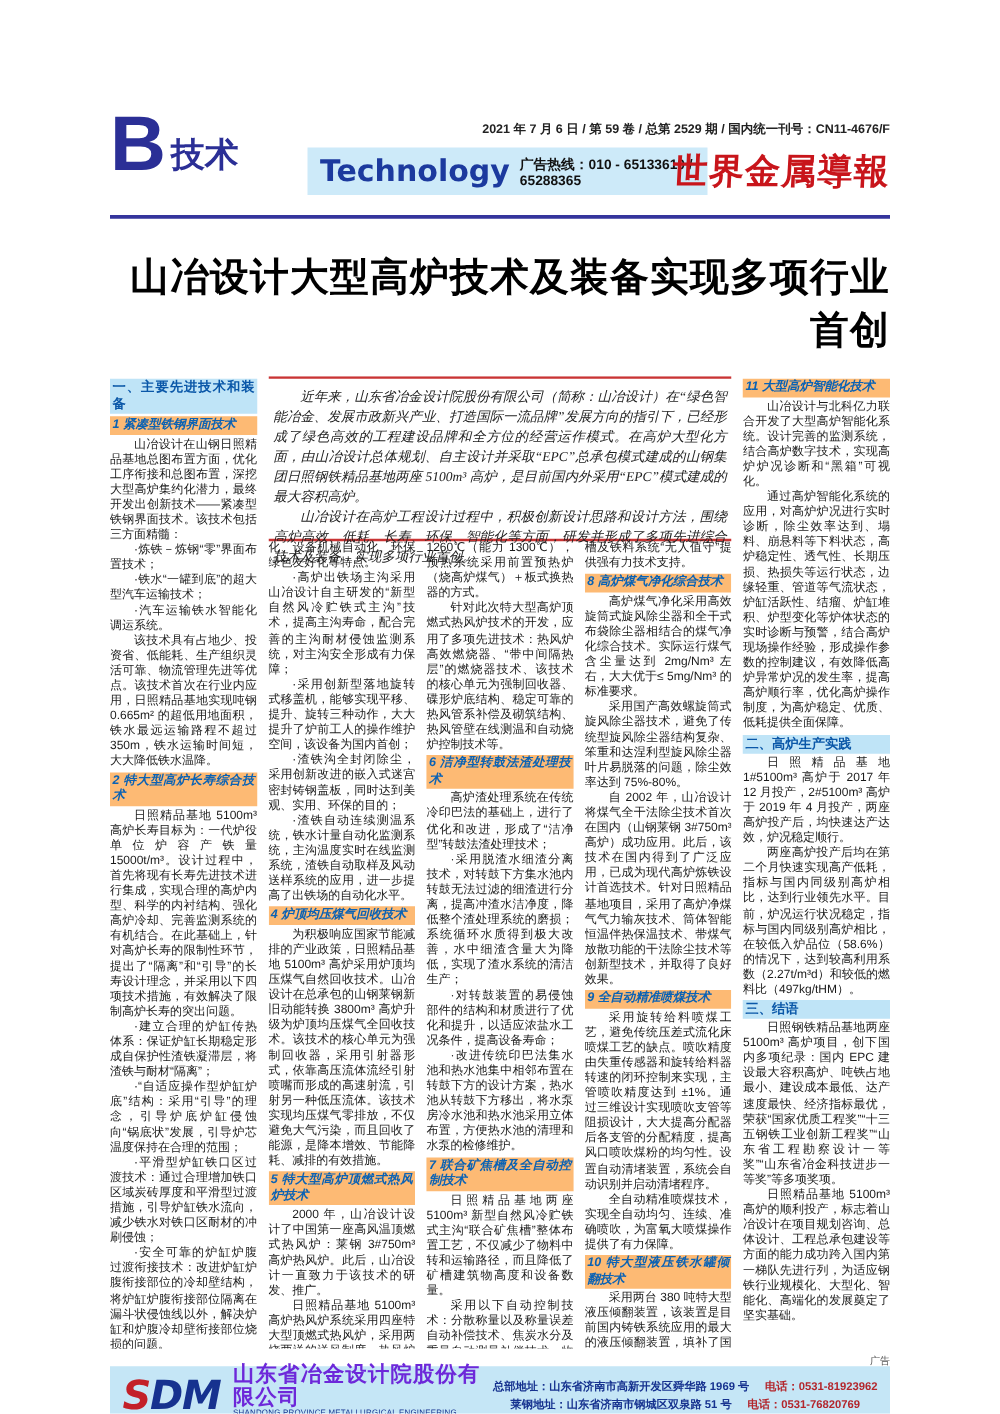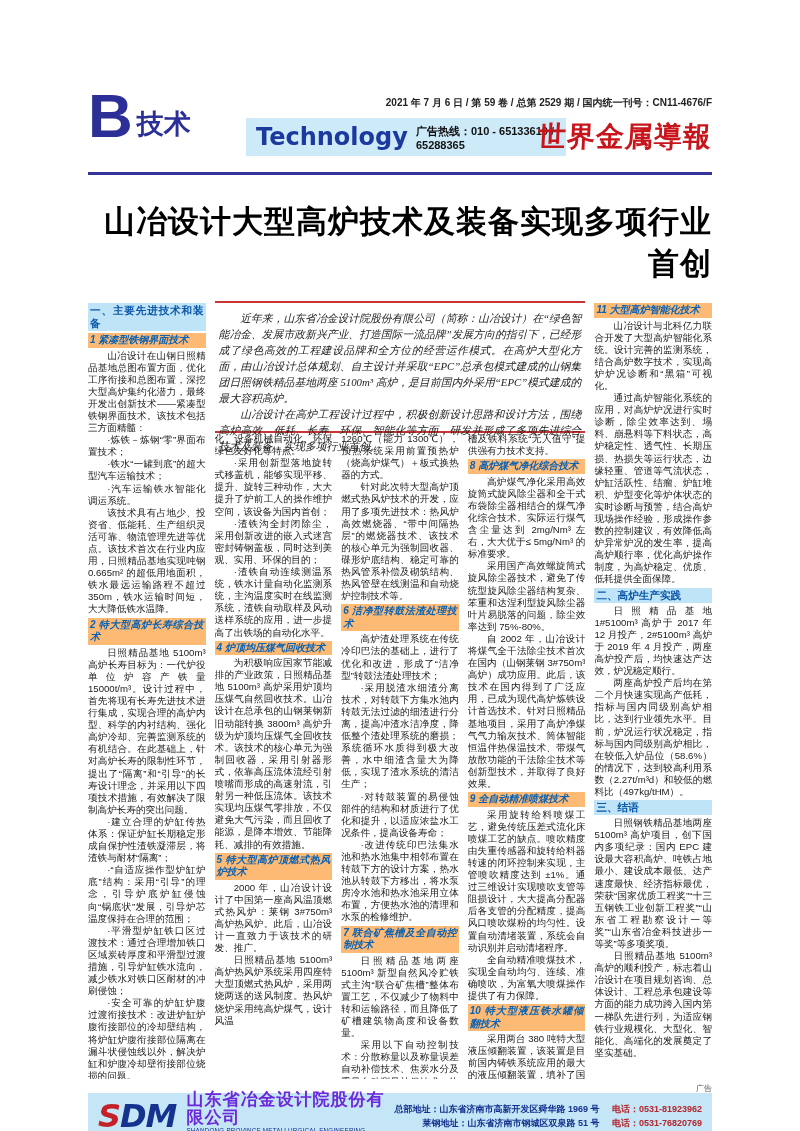--- a/index.html
+++ b/index.html
@@ -49,21 +49,21 @@
   .ad-label{text-align:right;font-size:8px;color:#555;margin-top:4px;height:10px;}
   .footer{height:46px;background:#c5e6f6;display:flex;align-items:center;padding:0 10px;
           box-sizing:border-box;}
   .sdm-logo{font-family:"DejaVu Sans",sans-serif;font-weight:900;font-style:italic;
             font-size:32px;letter-spacing:-1px;line-height:32px;}
   .sdm-s{color:#c32028;}
   .sdm-dm{color:#16328f;}
   .company{margin-left:10px;}
   .company-cn{font-size:17px;font-weight:900;color:#6d28d9;letter-spacing:1px;line-height:18px;}
   .company-en{font-size:6.3px;color:#16328f;letter-spacing:0.2px;}
-  .addr-block{margin-left:auto;text-align:right;}
+  .addr-block{margin-left:auto;text-align:center;}
   .addr-line{font-size:9px;font-weight:bold;color:#16328f;line-height:14px;white-space:nowrap;}
   .addr-line .phone{color:#b3262c;margin-left:10px;}
 </style>
 </head>
 <body>
 
 <div class="page">
   <div class="content">
 
     <div class="header">
@@ -97,20 +97,21 @@
           <div class="blk p">·“自适应操作型炉缸炉底”结构：采用“引导”的理念，引导炉底炉缸侵蚀向“锅底状”发展，引导炉芯温度保持在合理的范围；</div>
           <div class="blk p">·平滑型炉缸铁口区过渡技术：通过合理增加铁口区域炭砖厚度和平滑型过渡措施，引导炉缸铁水流向，减少铁水对铁口区耐材的冲刷侵蚀；</div>
           <div class="blk p">·安全可靠的炉缸炉腹过渡衔接技术：改进炉缸炉腹衔接部位的冷却壁结构，将炉缸炉腹衔接部位隔离在漏斗状侵蚀线以外，解决炉缸和炉腹冷却壁衔接部位烧损的问题。</div>
         </div>
       <div class="intro-box">
         <p>近年来，山东省冶金设计院股份有限公司（简称：山冶设计）在“绿色智能冶金、发展市政新兴产业、打造国际一流品牌”发展方向的指引下，已经形成了绿色高效的工程建设品牌和全方位的经营运作模式。在高炉大型化方面，由山冶设计总体规划、自主设计并采取“EPC”总承包模式建成的山钢集团日照钢铁精品基地两座 5100m³ 高炉，是目前国内外采用“EPC”模式建成的最大容积高炉。</p>
         <p>山冶设计在高炉工程设计过程中，积极创新设计思路和设计方法，围绕高炉高效、低耗、长寿、环保、智能化等方面，研发并形成了多项先进综合技术及装备，实现多项行业首创。</p>
       </div>
       <div class="bcol col-lower" style="grid-column:2;">
           <div class="blk pc">化、设备机械自动化、环保绿色友好化等特点。</div>
+          <div class="blk p">·高炉出铁场主沟采用山冶设计自主研发的“新型自然风冷贮铁式主沟”技术，提高主沟寿命，配合完善的主沟耐材侵蚀监测系统，对主沟安全形成有力保障；</div>
           <div class="blk p">·采用创新型落地旋转式移盖机，能够实现平移、提升、旋转三种动作，大大提升了炉前工人的操作维护空间，该设备为国内首创；</div>
           <div class="blk p">·渣铁沟全封闭除尘，采用创新改进的嵌入式迷宫密封铸钢盖板，同时达到美观、实用、环保的目的；</div>
           <div class="blk p">·渣铁自动连续测温系统，铁水计量自动化监测系统，主沟温度实时在线监测系统，渣铁自动取样及风动送样系统的应用，进一步提高了出铁场的自动化水平。</div>
           <div class="blk h2">4 炉顶均压煤气回收技术</div>
           <div class="blk p">为积极响应国家节能减排的产业政策，日照精品基地 5100m³ 高炉采用炉顶均压煤气自然回收技术。山冶设计在总承包的山钢莱钢新旧动能转换 3800m³ 高炉升级为炉顶均压煤气全回收技术。该技术的核心单元为强制回收器，采用引射器形式，依靠高压流体流经引射喷嘴而形成的高速射流，引射另一种低压流体。该技术实现均压煤气零排放，不仅避免大气污染，而且回收了能源，是降本增效、节能降耗、减排的有效措施。</div>
           <div class="blk h2">5 特大型高炉顶燃式热风炉技术</div>
           <div class="blk p">2000 年，山冶设计设计了中国第一座高风温顶燃式热风炉：莱钢 3#750m³ 高炉热风炉。此后，山冶设计一直致力于该技术的研发、推广。</div>
           <div class="blk p">日照精品基地 5100m³ 高炉热风炉系统采用四座特大型顶燃式热风炉，采用两烧两送的送风制度。热风炉烧炉采用纯高炉煤气，设计风温</div>
         </div>
       <div class="bcol col-lower" style="grid-column:3;">

